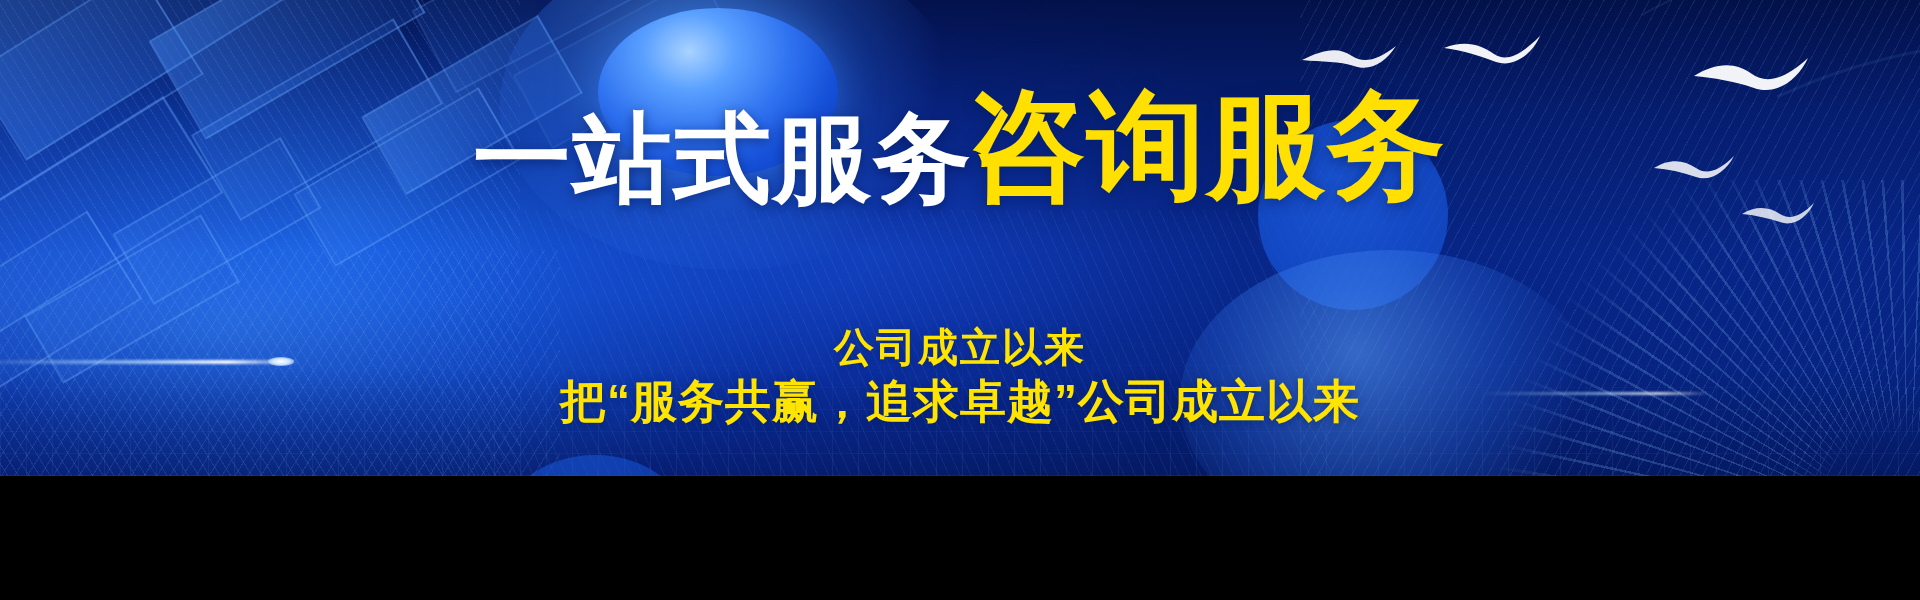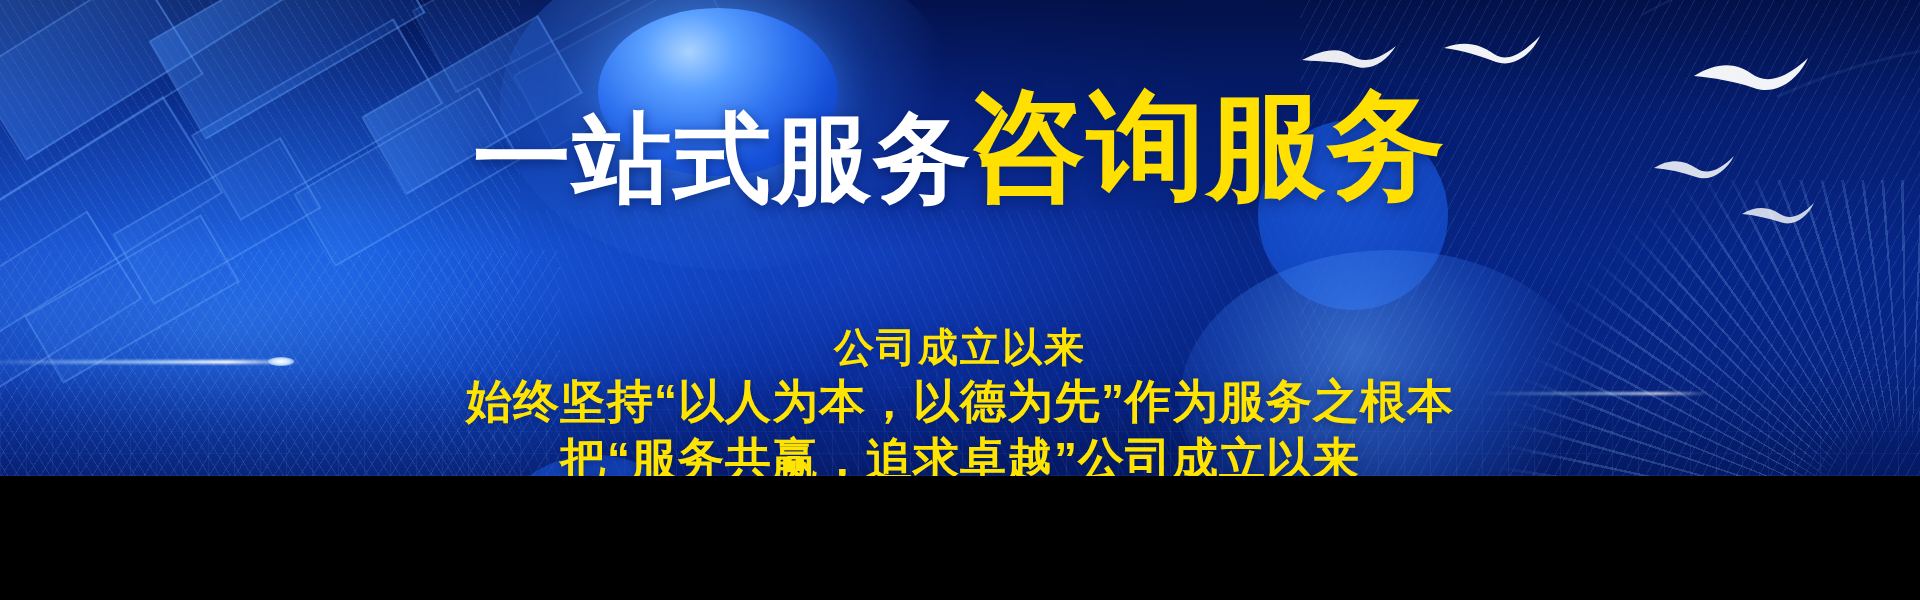--- a/index.html
+++ b/index.html
@@ -256,17 +256,16 @@
       <path d="M2 16 C 16 7, 30 9, 40 16 C 50 22, 60 19, 74 5 C 67 20, 53 29, 40 24 C 28 20, 14 17, 2 16 Z" fill="#ffffff" opacity="0.8"></path>
     </svg>
   </div>
 
   <div class="headline">
     <span class="hl-white">一站式服务</span><span class="hl-yellow">咨询服务</span>
   </div>
 
   <div class="subblock">
     <span class="sline sline-1">公司成立以来</span>
-    <span class="sline sline-2">始终坚持“以人为本，以德为先”作为服务之根本</span>
     <span class="sline sline-3">把“服务共赢，追求卓越”公司成立以来</span>
   </div>
 
 </div>
 
 </body></html>

